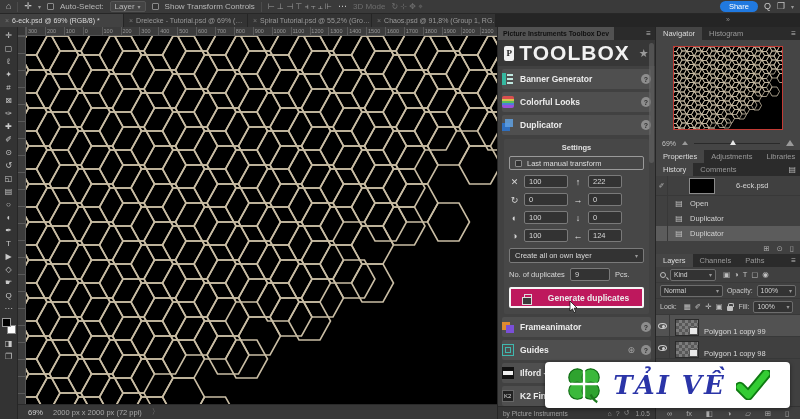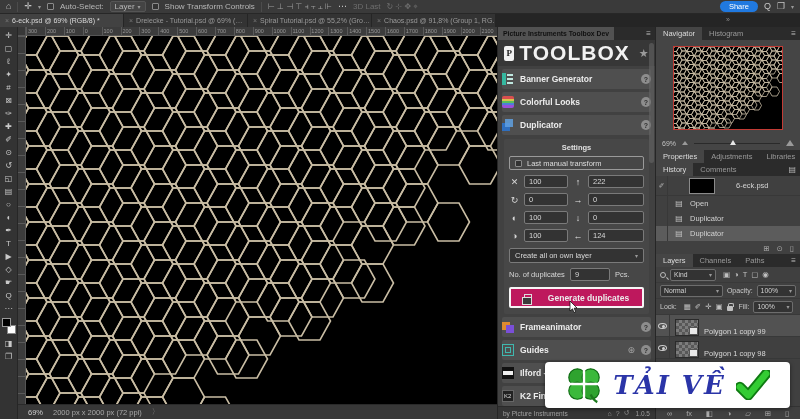--- a/index.html
+++ b/index.html
@@ -81,21 +81,21 @@
   .mi-k2 { background:#222; border:1px solid #666; }
   .mi-k2::before { content:"K2"; position:absolute; left:1px; top:2px; font-size:6px; color:#ddd; }
 
   .settings { margin:4px 6px 0 6px; background:#474747; border-radius:2px; padding:4px 5px 6px 5px; }
   .settings h4 { font-size:7.5px; color:#e0e0e0; text-align:center; margin-bottom:4px; }
   .chkrow { border:1px solid #9a9a9a; border-radius:2px; height:14px; display:flex; align-items:center; gap:5px; padding:0 5px; margin-bottom:5px; }
   .chkrow .lbl { font-size:7.5px; color:#dcdcdc; }
   .srow { display:flex; align-items:center; gap:4px; margin-bottom:5px; }
   .sic { width:11px; text-align:center; font-size:9px; color:#d5d5d5; }
   .sinput { width:44px; height:13px; background:#333; border:1px solid #7a7a7a; border-radius:2px; font-size:7.5px; color:#d8d8d8; display:flex; align-items:center; padding:0 4px; }
-  .sinput.w2 { width:56px; }
+  .sinput.w2 { width:34px; }
   .sarrow { width:12px; text-align:center; font-size:9px; color:#e0e0e0; font-weight:bold; }
   .sel { height:15px; background:#333; border:1px solid #7a7a7a; border-radius:2px; display:flex; align-items:center; font-size:7.5px; color:#d8d8d8; padding:0 5px; justify-content:space-between; margin:6px 0 5px 0; }
   .duprow { display:flex; align-items:center; gap:5px; margin-bottom:6px; font-size:7.5px; color:#d6d6d6; }
   .duprow .sinput { width:40px; }
   .gen-btn { height:21px; border:2px solid #f5f5f5; border-radius:2px; background:#be185d; display:flex; align-items:center; justify-content:center; gap:16px; color:#ececec; font-size:8.5px; font-weight:bold; position:relative; }
   .copy-ic { width:8px; height:7px; border:1px solid #ddd; position:relative; }
   .copy-ic::before { content:""; position:absolute; left:-3px; top:2px; width:8px; height:6px; background:#3a3a3a; border:1px solid #ddd; }
   .cursor { position:absolute; left:58px; top:12px; width:9px; height:12px; }
 
   .tb-footer { height:13px; background:#353535; border-top:1px solid #2a2a2a; display:flex; align-items:center; font-size:6.5px; color:#a0a0a0; padding:0 5px; gap:4px; }
@@ -165,21 +165,21 @@
   <span>Auto-Select:</span>
   <span class="ob-dd">
     <span>Layer</span>
     <span class="chev">▾</span>
   </span>
   <span class="checkbox"></span>
   <span>Show Transform Controls</span>
   <span class="ob-sep"></span>
   <span class="align-ics">⊢ ⊥ ⊣ ⊤ ⫞ ⫟ ⫠ ⊩</span>
   <span class="ob-ic">⋯</span>
-  <span class="dim">3D Last</span>
+  <span class="dim">3D Mode</span>
   <span class="align-ics dim">↻ ⊹ ✥ ⌖</span>
   <span class="spacer"></span>
   <span class="share-btn">Share</span>
   <span class="ob-ic">Q</span>
   <span class="ob-ic">❐</span>
   <span class="chev">▾</span>
 </div>
 
 <div class="tab-strip">
 

